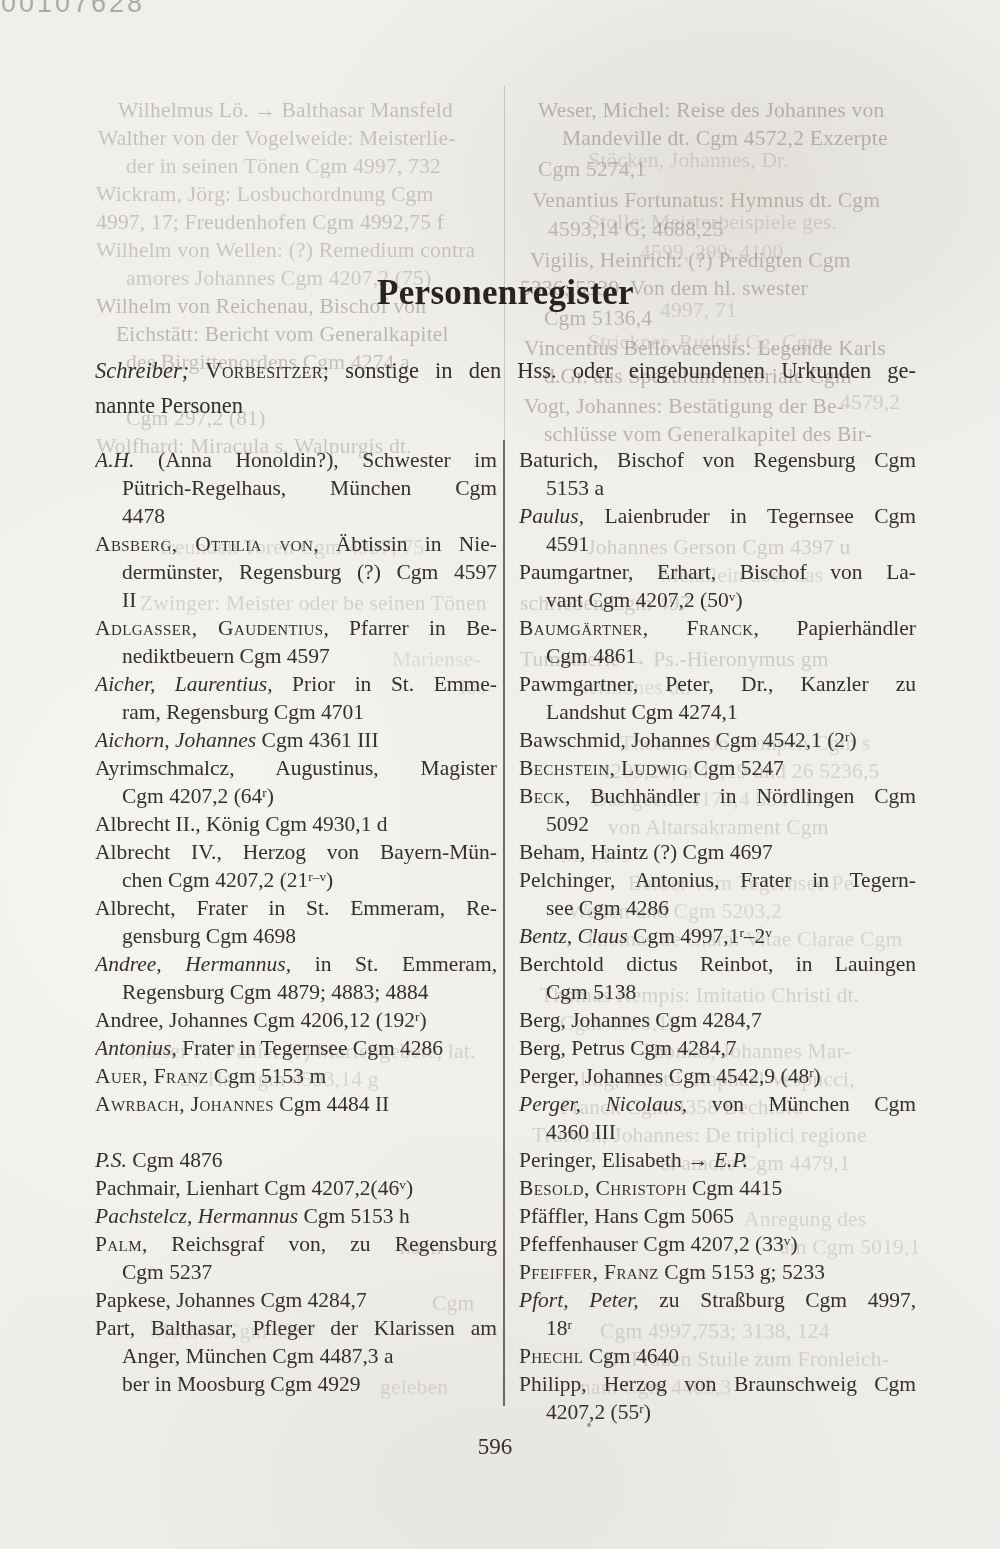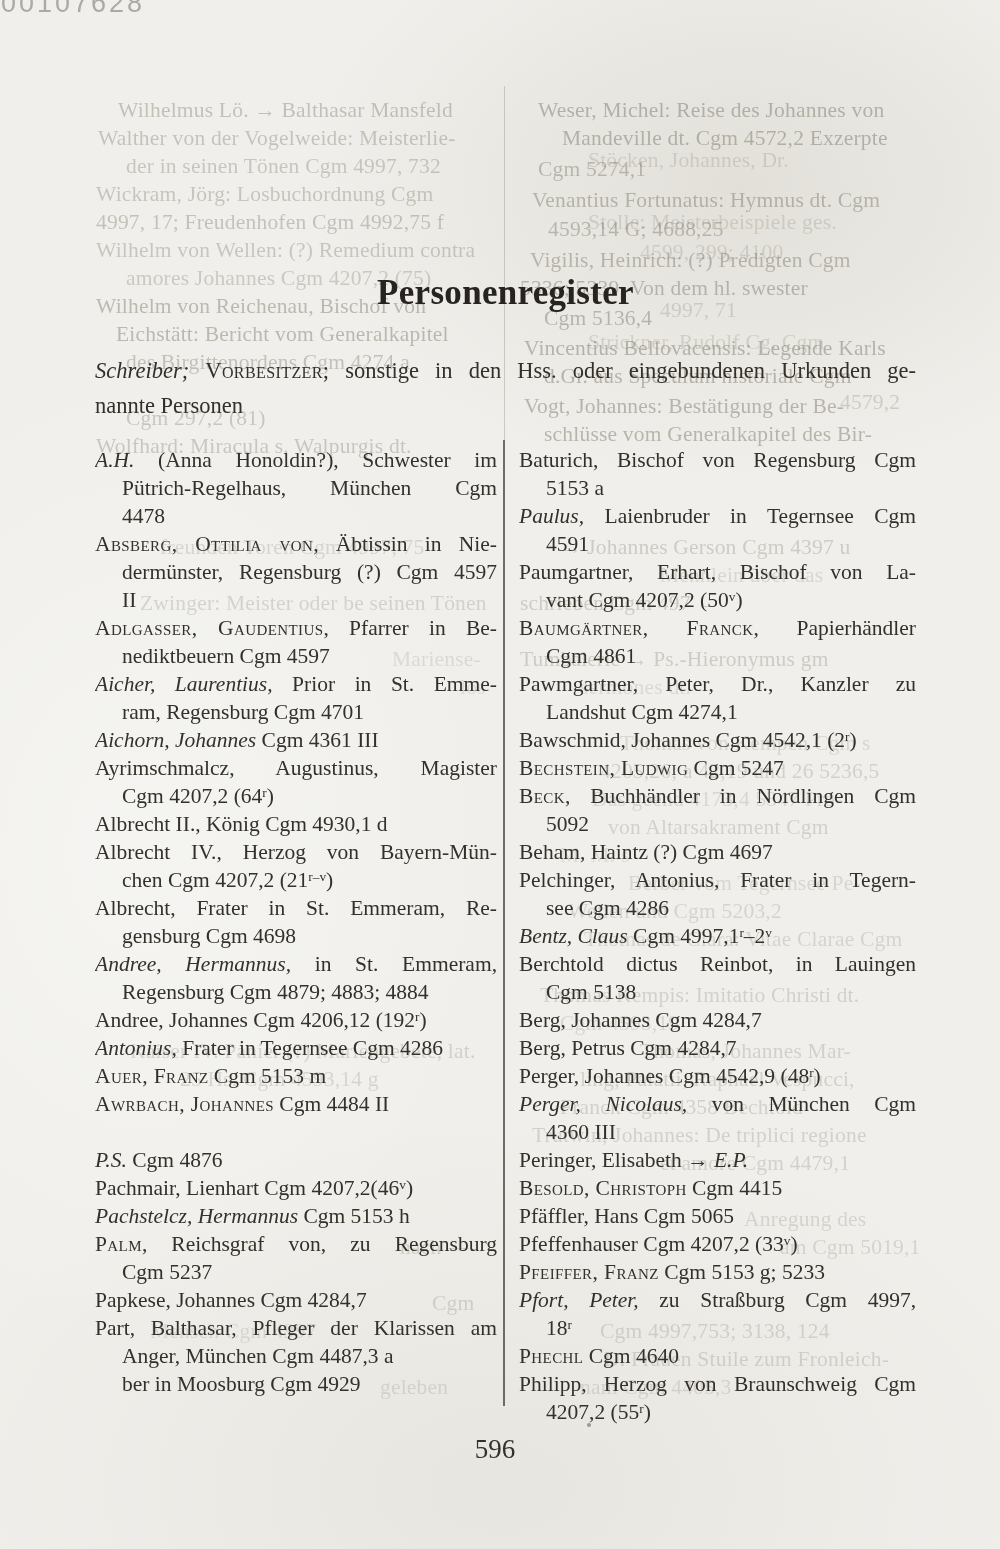--- a/index.html
+++ b/index.html
@@ -71,21 +71,21 @@
     position:absolute;left:503px;top:440px;width:2px;height:966px;
     background:#59544b;opacity:0.85;
   }
   .rule-faint{
     position:absolute;left:504px;top:86px;width:1px;height:354px;
     background:#6e6759;opacity:0.28;
   }
   
   .pagenum{
     position:absolute;left:455px;top:1434px;width:80px;
-    text-align:center;font-size:27px;color:#34302a;
+    text-align:center;font-size:23px;color:#34302a;
   }
   .speck{
     position:absolute;width:4px;height:4px;border-radius:50%;
     background:rgba(90,85,75,0.55);
   }
 </style>
 </head>
 <body>
 
 <div class="page">

